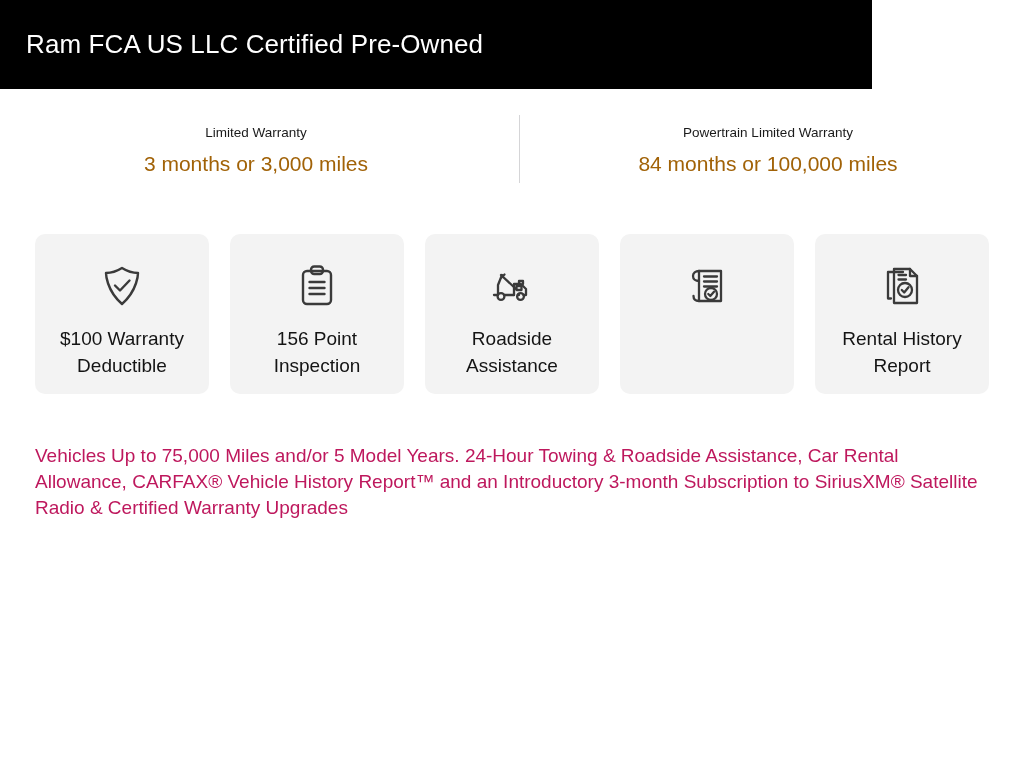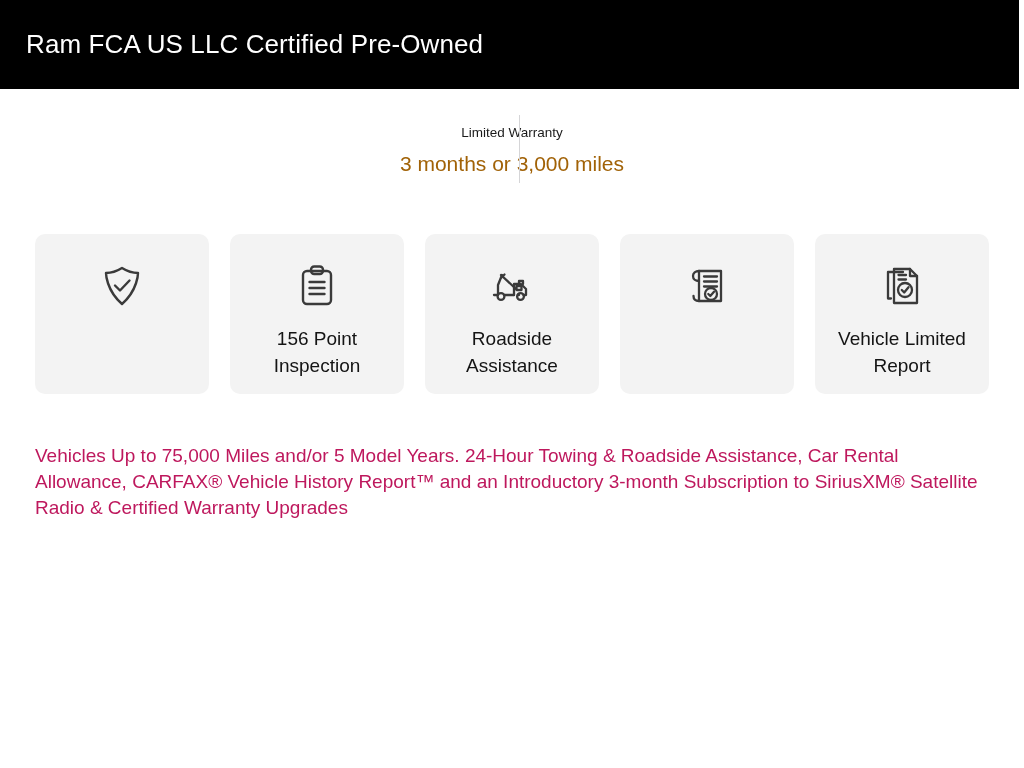--- a/index.html
+++ b/index.html
@@ -15,21 +15,21 @@
     position: relative;
     width: 1024px;
     height: 768px;
     background: #ffffff;
   }
 
   
   .header-bar {
     position: absolute;
     top: 0; left: 0;
-    width: 1019px;
+    width: 872px;
     height: 89px;
     background: #000000;
     display: flex;
     align-items: center;
   }
   .header-title {
     margin-left: 26px;
     color: #ffffff;
     font-size: 26px;
     font-weight: 400;
@@ -140,32 +140,37 @@
 
   <div class="header-bar">
     <h1 class="header-title">Ram FCA US LLC Certified Pre-Owned</h1>
   </div>
 
   <div class="warranty-row">
     <div class="warranty-col">
       <div class="warranty-label">Limited Warranty</div>
       <div class="warranty-value">3 months or 3,000 miles</div>
     </div>
+    <div class="warranty-col">
+      <div class="warranty-label">Powertrain Limited Warranty</div>
+      <div class="warranty-value">84 months or 100,000 miles</div>
+    </div>
     <div class="warranty-divider"></div>
   </div>
 
   <div class="cards-row">
 
     <div class="card">
       <div class="card-icon">
         <svg width="48" height="48" viewBox="0 0 48 48" fill="none" stroke="currentColor" stroke-width="2.4" stroke-linecap="round" stroke-linejoin="round">
           <path d="M24 6 C24 6 32 11 40 11 C40 11 40 28 24 42 C8 28 8 11 8 11 C16 11 24 6 24 6 Z"></path>
           <path d="M17 23.5 L22 28.5 L31.5 18.5"></path>
         </svg>
       </div>
+      <div class="card-label">$100 Warranty Deductible</div>
     </div>
 
     <div class="card">
       <div class="card-icon">
         <svg width="48" height="48" viewBox="0 0 48 48" fill="none" stroke="currentColor" stroke-width="2.4" stroke-linecap="round" stroke-linejoin="round">
           <rect x="10" y="9" width="28" height="33" rx="4"></rect>
           <rect x="18" y="4.5" width="12" height="7.5" rx="3.2"></rect>
           <path d="M16.5 20 H31.5"></path>
           <path d="M16.5 26 H31.5"></path>
           <path d="M16.5 32 H31.5"></path>
@@ -213,21 +218,21 @@
         <svg width="48" height="48" viewBox="0 0 48 48" fill="none" stroke="currentColor" stroke-width="2.3" stroke-linecap="round" stroke-linejoin="round">
           <path d="M13 36.5 H10 V10 H25"></path>
           <path d="M16 7 H32 L39 14 V41 H16 Z"></path>
           <path d="M32 7 V14 H39"></path>
           <path d="M20.5 13 H28"></path>
           <path d="M20.5 17.5 H28"></path>
           <circle cx="27" cy="28" r="7"></circle>
           <path d="M23.8 28 L26.2 30.5 L30.5 25.2"></path>
         </svg>
       </div>
-      <div class="card-label">Vehicle Limited Report</div>
+      <div class="card-label">Rental History Report</div>
     </div>
 
   </div>
 
   <p class="description">Vehicles Up to 75,000 Miles and/or 5 Model Years. 24-Hour Towing &amp; Roadside Assistance, Car Rental Allowance, CARFAX® Vehicle History Report™ and an Introductory 3-month Subscription to SiriusXM® Satellite Radio &amp; Certified Warranty Upgrades</p>
 
 
 </div>
 
 </body></html>

